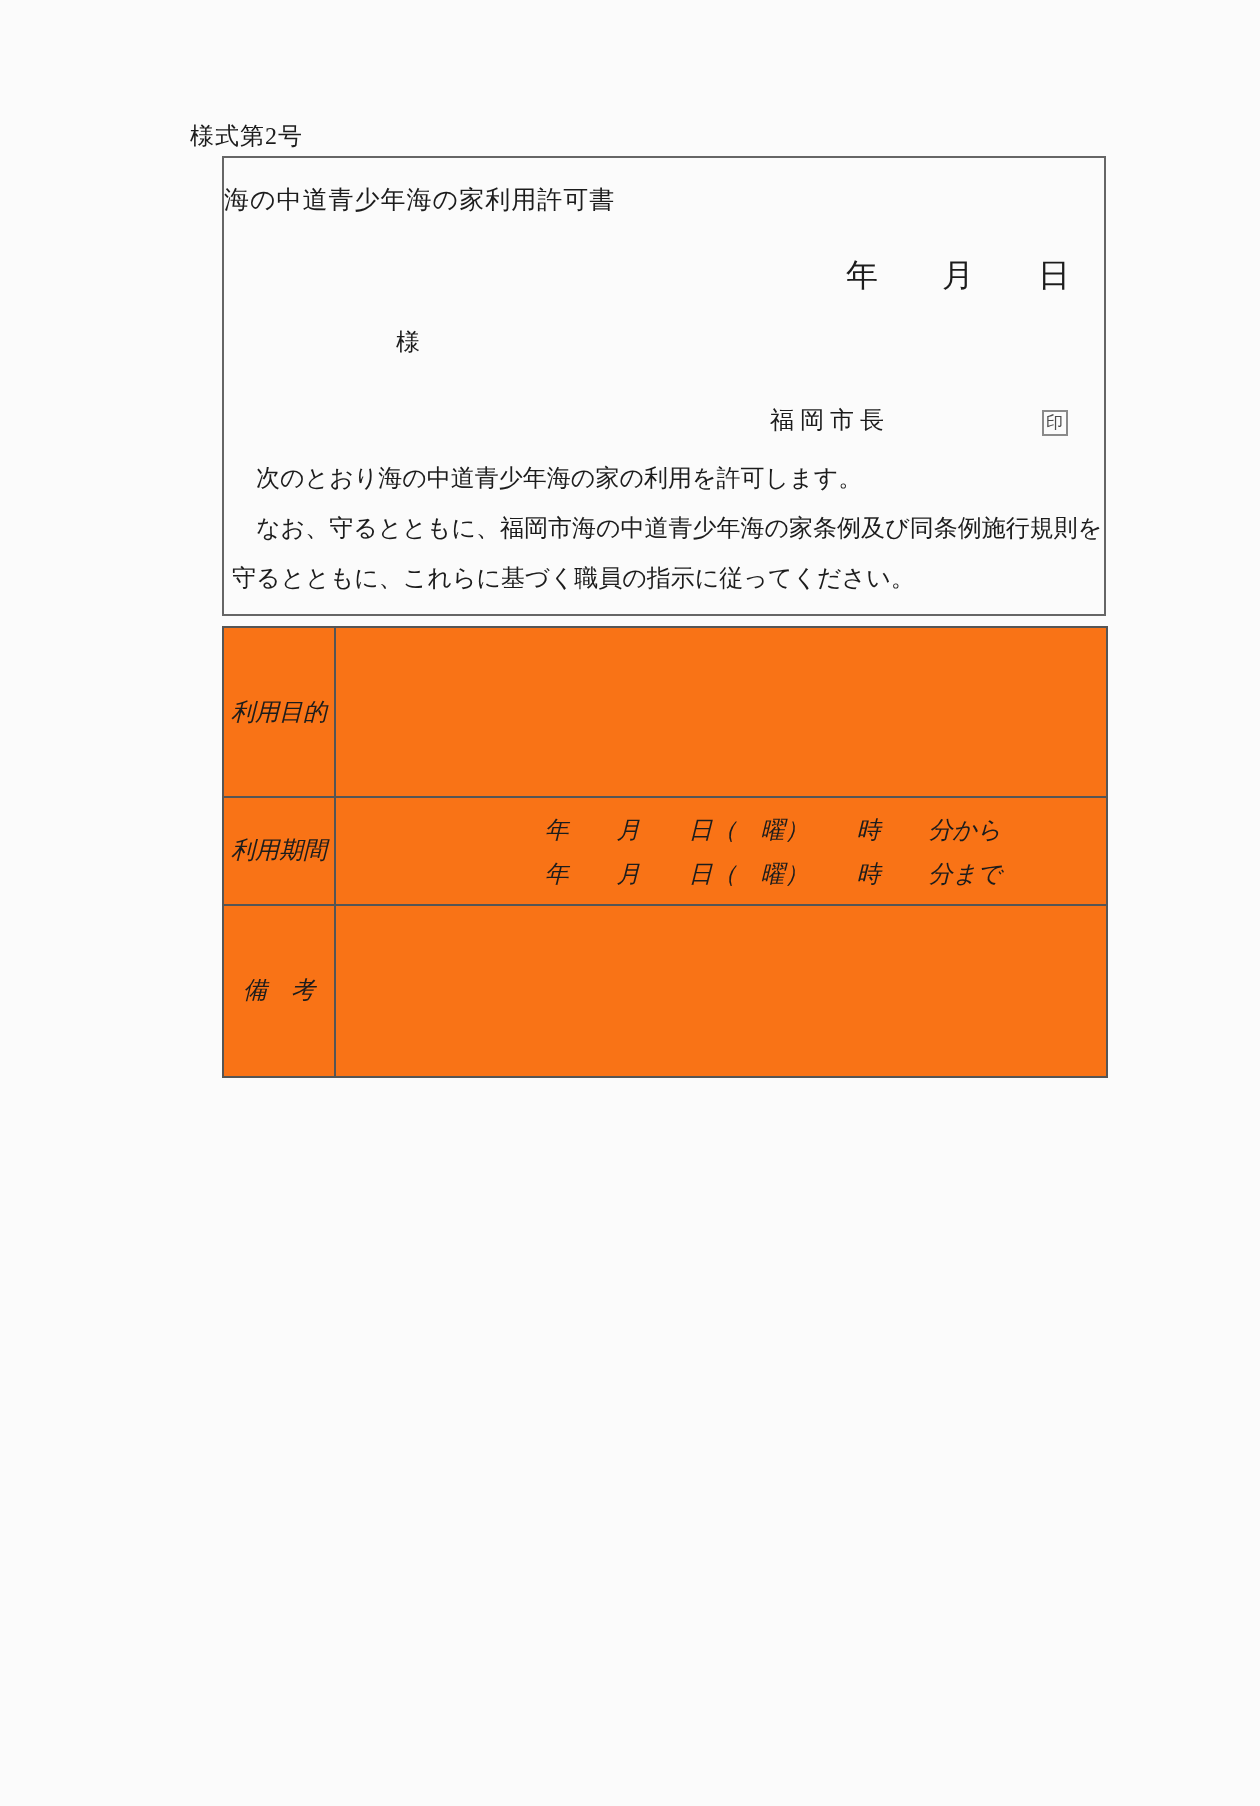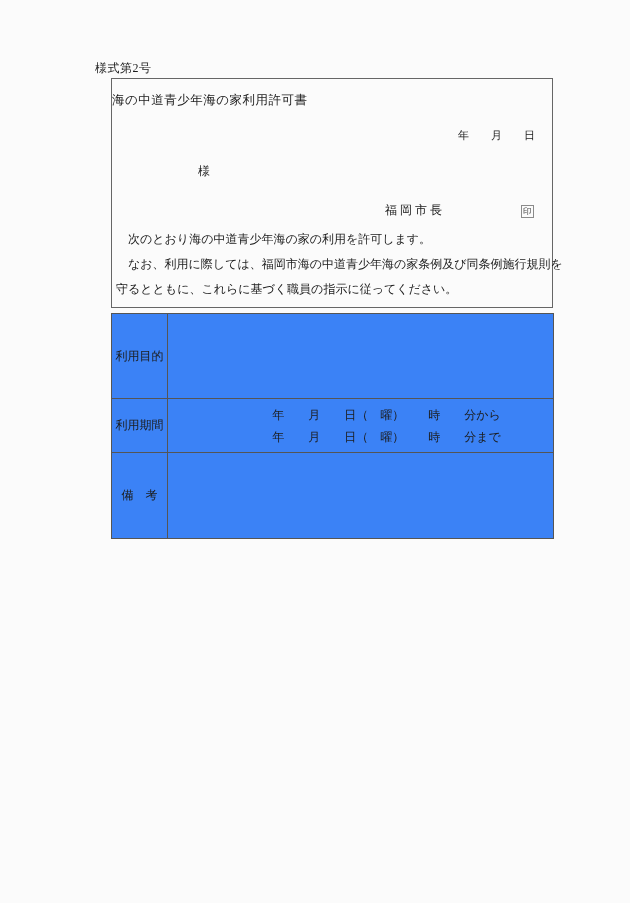--- a/index.html
+++ b/index.html
@@ -40,21 +40,21 @@
     left: 0;
     right: 0;
     text-align: left;
     font-size: 12.5px;
     letter-spacing: 0.5px;
   }
   .date-line {
     position: absolute;
     top: 49px;
     right: 17px;
-    font-size: 11px;
+    font-size: 16px;
   }
   .addressee {
     position: absolute;
     top: 84px;
     left: 86px;
     font-size: 12px;
   }
   .issuer {
     position: absolute;
     top: 123px;
@@ -84,21 +84,22 @@
     white-space: nowrap;
   }
   .form-table {
     position: absolute;
     left: 111px;
     top: 313px;
     width: 442px;
     border-collapse: collapse;
     table-layout: fixed;
     font-size: 12px;
-    background: #3b82f6;
+    background: #f97316;
+    font-style: italic;
   }
   .form-table td {
     border: 1px solid #555;
     padding: 0;
     vertical-align: middle;
     overflow: hidden;
   }
   .label-cell {
     text-align: center;
   }
@@ -126,21 +127,21 @@
   <div class="form-number">様式第2号</div>
 
   <div class="permit-box">
     <div class="permit-title">海の中道青少年海の家利用許可書</div>
     <div class="date-line">年　　月　　日</div>
     <div class="addressee">様</div>
     <div class="issuer">福岡市長</div>
     <div class="seal">印</div>
     <div class="body-text">
       <div class="body-line">　次のとおり海の中道青少年海の家の利用を許可します。</div>
-      <div class="body-line">　なお、利用に際しては、福岡市海の中道青少年海の家条例及び同条例施行規則を</div>
+      <div class="body-line">　なお、守るとともに、福岡市海の中道青少年海の家条例及び同条例施行規則を</div>
       <div class="body-line">守るとともに、これらに基づく職員の指示に従ってください。</div>
     </div>
   </div>
 
   <table class="form-table">
     <colgroup>
       <col style="width:56px">
       <col style="width:71px">
       <col style="width:22px">
       <col style="width:83px">

